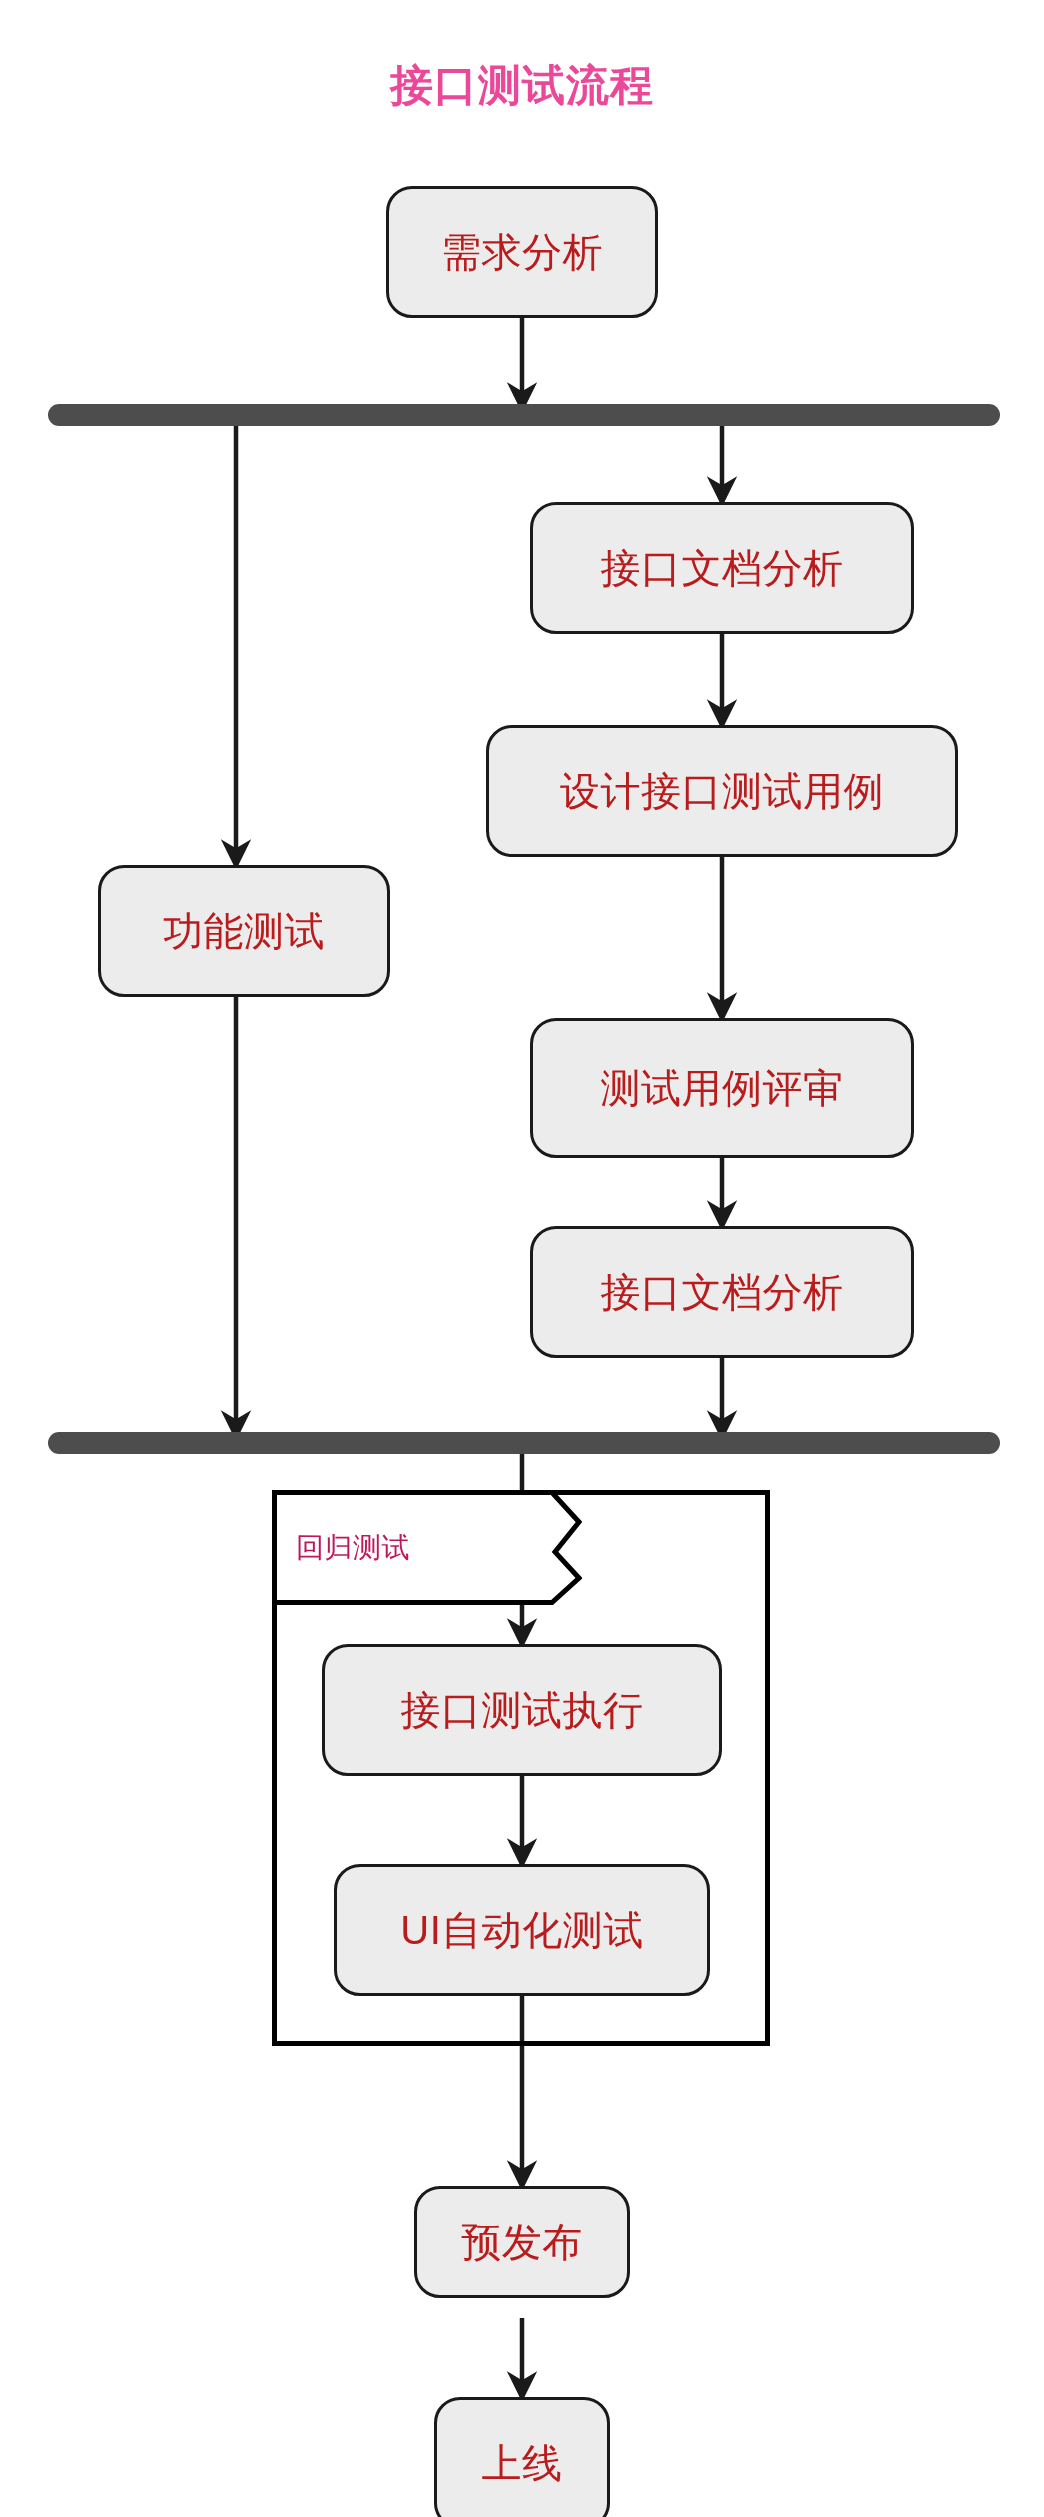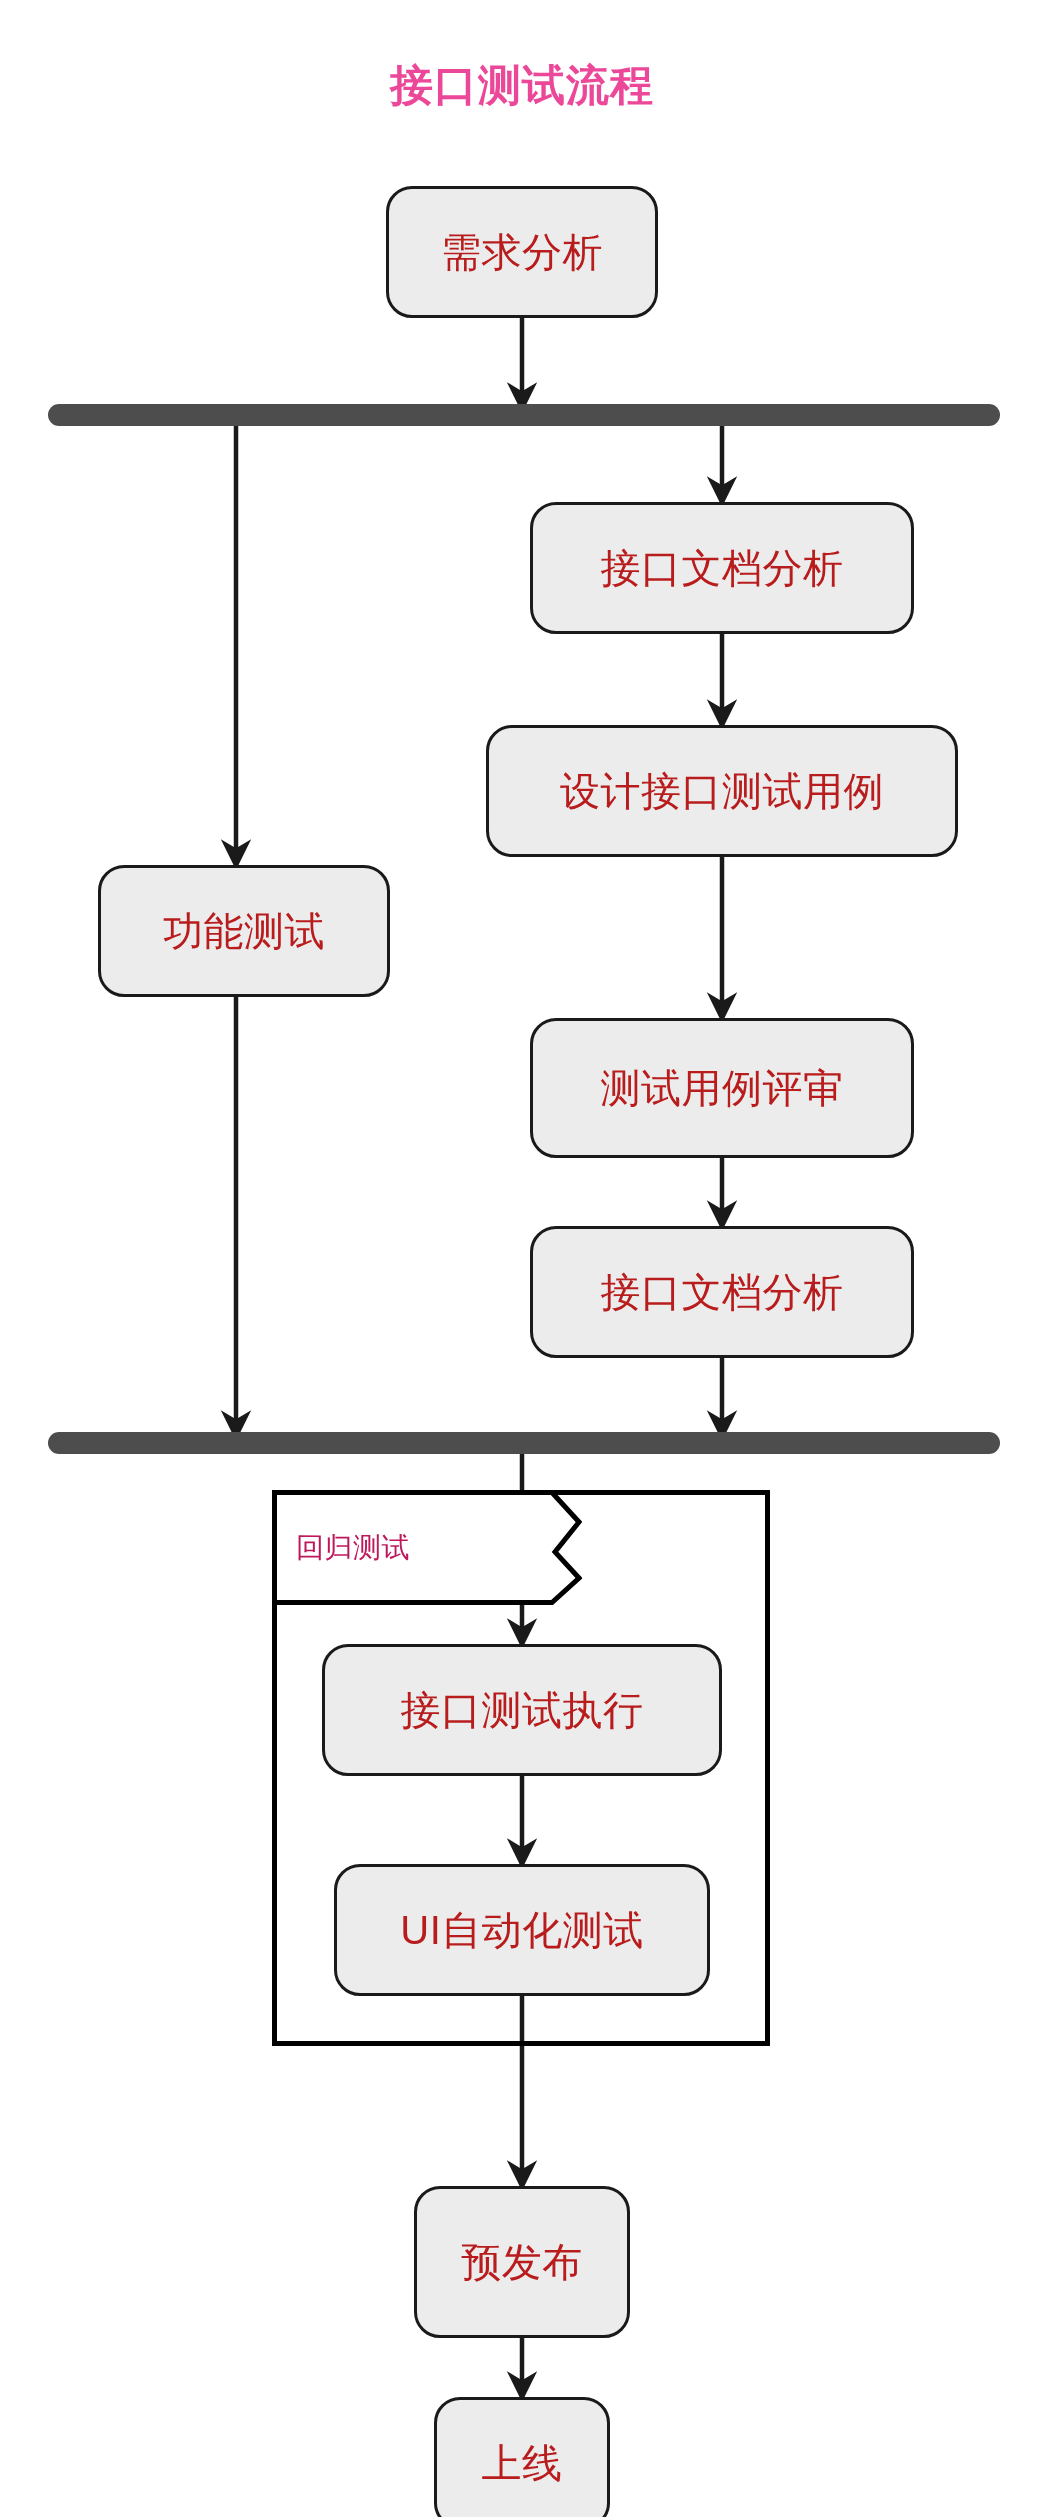--- a/index.html
+++ b/index.html
@@ -139,17 +139,17 @@
   <div class="node" style="left:90px; top:865px; width:292px; height:132px;margin-left:8px;">功能测试</div>
 
   <div class="node" style="left:530px; top:1018px; width:384px; height:140px;">测试用例评审</div>
 
   <div class="node" style="left:530px; top:1226px; width:384px; height:132px;">接口文档分析</div>
 
   <div class="node" style="left:322px; top:1644px; width:400px; height:132px;">接口测试执行</div>
 
   <div class="node" style="left:334px; top:1864px; width:376px; height:132px;">UI自动化测试</div>
 
-  <div class="node" style="left:414px; top:2186px; width:216px; height:152px;">预发布</div>
+  <div class="node" style="left:414px; top:2186px; width:216px; height:112px;">预发布</div>
 
   <div class="node" style="left:434px; top:2397px; width:176px; height:132px;">上线</div>
 
 </div>
 
 </body></html>

